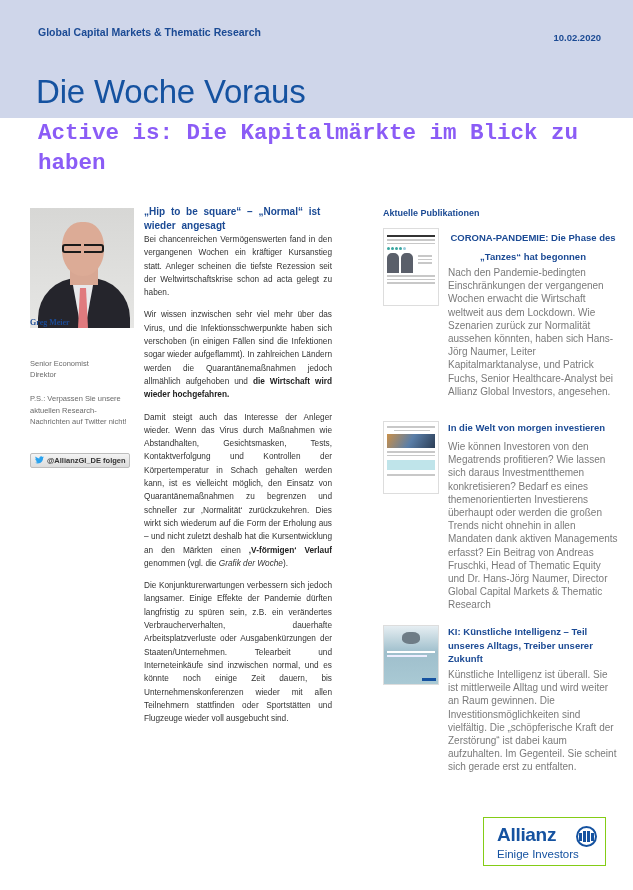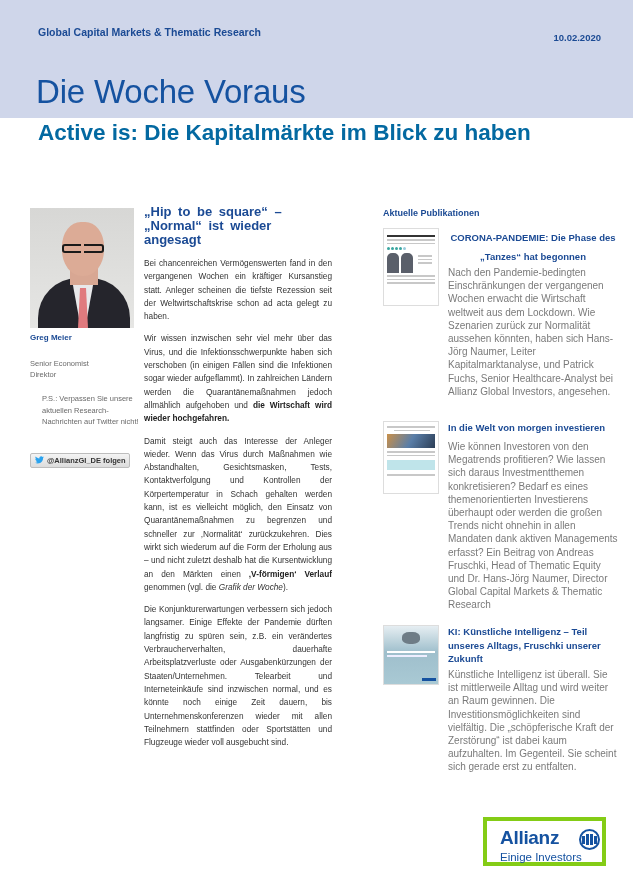--- a/index.html
+++ b/index.html
@@ -18,21 +18,21 @@
     position: absolute; right: 32px; top: 32px;
     font-size: 9.5px; color: #1b4a94; font-weight: bold;
   }
   .main-title {
     position: absolute; left: 36px; top: 70px;
     font-size: 33px; color: #1552a0; font-weight: normal; letter-spacing: -0.2px;
     line-height: 44px;
   }
   .subtitle {
     position: absolute; left: 38px; top: 118px;
-    font-size: 22.5px; color: #0369a1; line-height: 30px;
+    font-size: 22.5px; color: #8b5cf6; line-height: 30px; font-family: Liberation Mono, monospace;
   }
 
   
   .portrait {
     position: absolute; left: 30px; top: 208px; width: 104px; height: 120px;
     background: linear-gradient(180deg, #d7d7d5 0%, #e6e6e4 100%);
     overflow: hidden;
   }
   .portrait .suit {
     position: absolute; left: 8px; top: 70px; width: 92px; height: 60px;
@@ -55,48 +55,48 @@
   }
   .portrait .glasses {
     position: absolute; left: 32px; top: 36px; width: 42px; height: 9px;
     border: 2.5px solid #1a1a1a; border-radius: 3px;
   }
   .portrait .glasses::after {
     content: ""; position: absolute; left: 17px; top: -2px; width: 3px; height: 9px; background: #ddab96;
   }
 
   .author-name {
-    position: absolute; left: 30px; top: 333px;
-    font-size: 8px; font-weight: bold; color: #1b4a94;
+    position: absolute; left: 30px; top: 318px;
+    font-size: 8px; font-weight: bold; color: #1b4a94; font-family: Liberation Serif, serif;
   }
   .author-role {
     position: absolute; left: 30px; top: 358px; width: 105px;
     font-size: 7.5px; color: #6a6a6a; line-height: 11px;
   }
   .ps-text {
-    position: absolute; left: 42px; top: 393px; width: 100px;
+    position: absolute; left: 30px; top: 393px; width: 100px;
     font-size: 7.5px; color: #6a6a6a; line-height: 11.5px;
   }
   .twitter-btn {
     position: absolute; left: 30px; top: 453px; width: 100px; height: 15px;
     background: linear-gradient(#f4f4f4, #dcdcdc); border: 1px solid #bdbdbd; border-radius: 2px;
     display: flex; align-items: center; padding-left: 4px; gap: 3px;
     font-size: 7.5px; font-weight: bold; color: #333;
     cursor: pointer;
   }
   .twitter-icon { color: #2aa3ef; font-size: 8px; line-height: 1; }
 
   
   .article {
     position: absolute; left: 144px; top: 205px; width: 188px;
     font-size: 8.25px; line-height: 13.3px; color: #333; text-align: justify;
   }
   .article-heading {
-    font-size: 13px; font-weight: bold; color: #1b4a94; line-height: 14px;
-    margin-bottom: 10px; word-spacing: 3px; text-align: left;
+    font-size: 10px; font-weight: bold; color: #1b4a94; line-height: 14px;
+    word-spacing: 3px; text-align: left;
   }
   .article p { margin-bottom: 9px; hyphens: auto; }
   .article b { color: #222; }
   .article i { font-style: italic; }
 
   
   .pubs-heading {
     position: absolute; left: 383px; top: 208px;
     font-size: 9px; font-weight: bold; color: #1b4a94;
   }
@@ -114,21 +114,21 @@
   .pub-text {
     position: absolute; left: 65px; width: 172px;
     font-size: 10px; color: #7a7a7a; line-height: 13.2px;
   }
 
   .thumb-line { height: 1.5px; background: #c8c8c8; margin: 2px 3px; }
   .thumb-line.dark { background: #333; height: 2px; }
 
   .logo {
     position: absolute; left: 483px; top: 817px; width: 123px; height: 49px;
-    border: 4px solid #84cc16; background: #fff;
+    border: 1px solid #84cc16; background: #fff;
   }
   .logo-word {
     position: absolute; left: 13px; top: 6px; font-size: 19px; font-weight: bold; color: #1552a0;
     letter-spacing: -0.3px;
   }
   .logo-mark {
     position: absolute; left: 92px; top: 8px; width: 21px; height: 21px;
     border: 2.5px solid #1552a0; border-radius: 50%;
     display: flex; align-items: center; justify-content: center; gap: 1.5px;
   }
@@ -222,21 +222,21 @@
   <div class="pub-text" style="top:19px;">Wie können Investoren von den Megatrends profitieren? Wie lassen sich daraus Investmentthemen konkretisieren? Bedarf es eines themenorientierten Investierens überhaupt oder werden die großen Trends nicht ohnehin in allen Mandaten dank aktiven Managements erfasst? Ein Beitrag von Andreas Fruschki, Head of Thematic Equity und Dr. Hans-Jörg Naumer, Director Global Capital Markets &amp; Thematic Research</div>
 </div>
 
 <div class="pub" style="top:625px;">
   <div class="pub-thumb" style="height:60px;background:linear-gradient(180deg,#e6eef2 0%,#9fbfcc 45%,#a9c9d4 100%);">
     <div style="position:absolute;left:18px;top:6px;width:18px;height:12px;background:#6e7c86;border-radius:40%;"></div>
     <div style="position:absolute;left:3px;top:25px;width:48px;height:2px;background:#fff;"></div>
     <div style="position:absolute;left:3px;top:29px;width:40px;height:1.5px;background:#eef;"></div>
     <div style="position:absolute;left:38px;top:52px;width:14px;height:3px;background:#1552a0;"></div>
   </div>
-  <div class="pub-title" style="line-height:13.5px;">KI: Künstliche Intelligenz – Teil unseres Alltags, Fruschki unserer Zukunft</div>
+  <div class="pub-title" style="line-height:13.5px;">KI: Künstliche Intelligenz – Teil unseres Alltags, Treiber unserer Zukunft</div>
   <div class="pub-text" style="top:43px;">Künstliche Intelligenz ist überall. Sie ist mittlerweile Alltag und wird weiter an Raum gewinnen. Die Investitionsmöglichkeiten sind vielfältig. Die „schöpferische Kraft der Zerstörung“ ist dabei kaum aufzuhalten. Im Gegenteil. Sie scheint sich gerade erst zu entfalten.</div>
 </div>
 
 <div class="logo">
   <span class="logo-word">Allianz</span>
   <span class="logo-mark">
       <span style="height:8px"></span>
       <span style="height:11px"></span>
       <span style="height:11px"></span>
       <span style="height:8px"></span>

